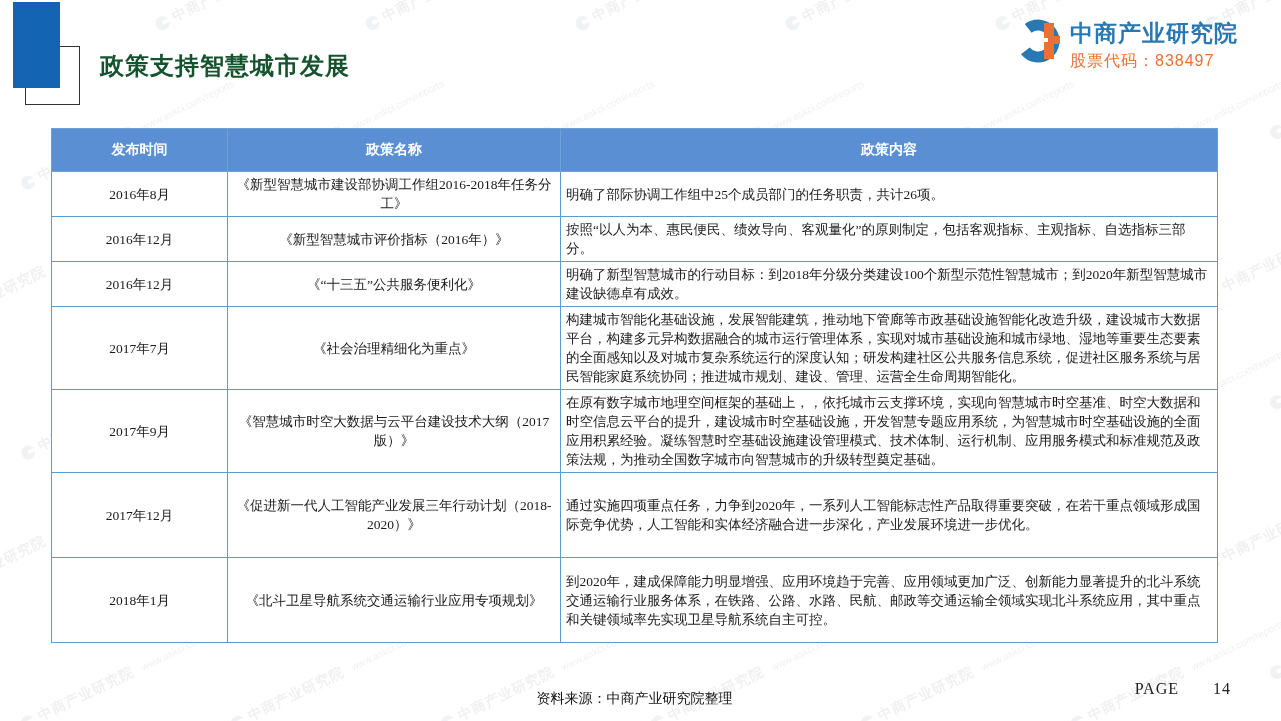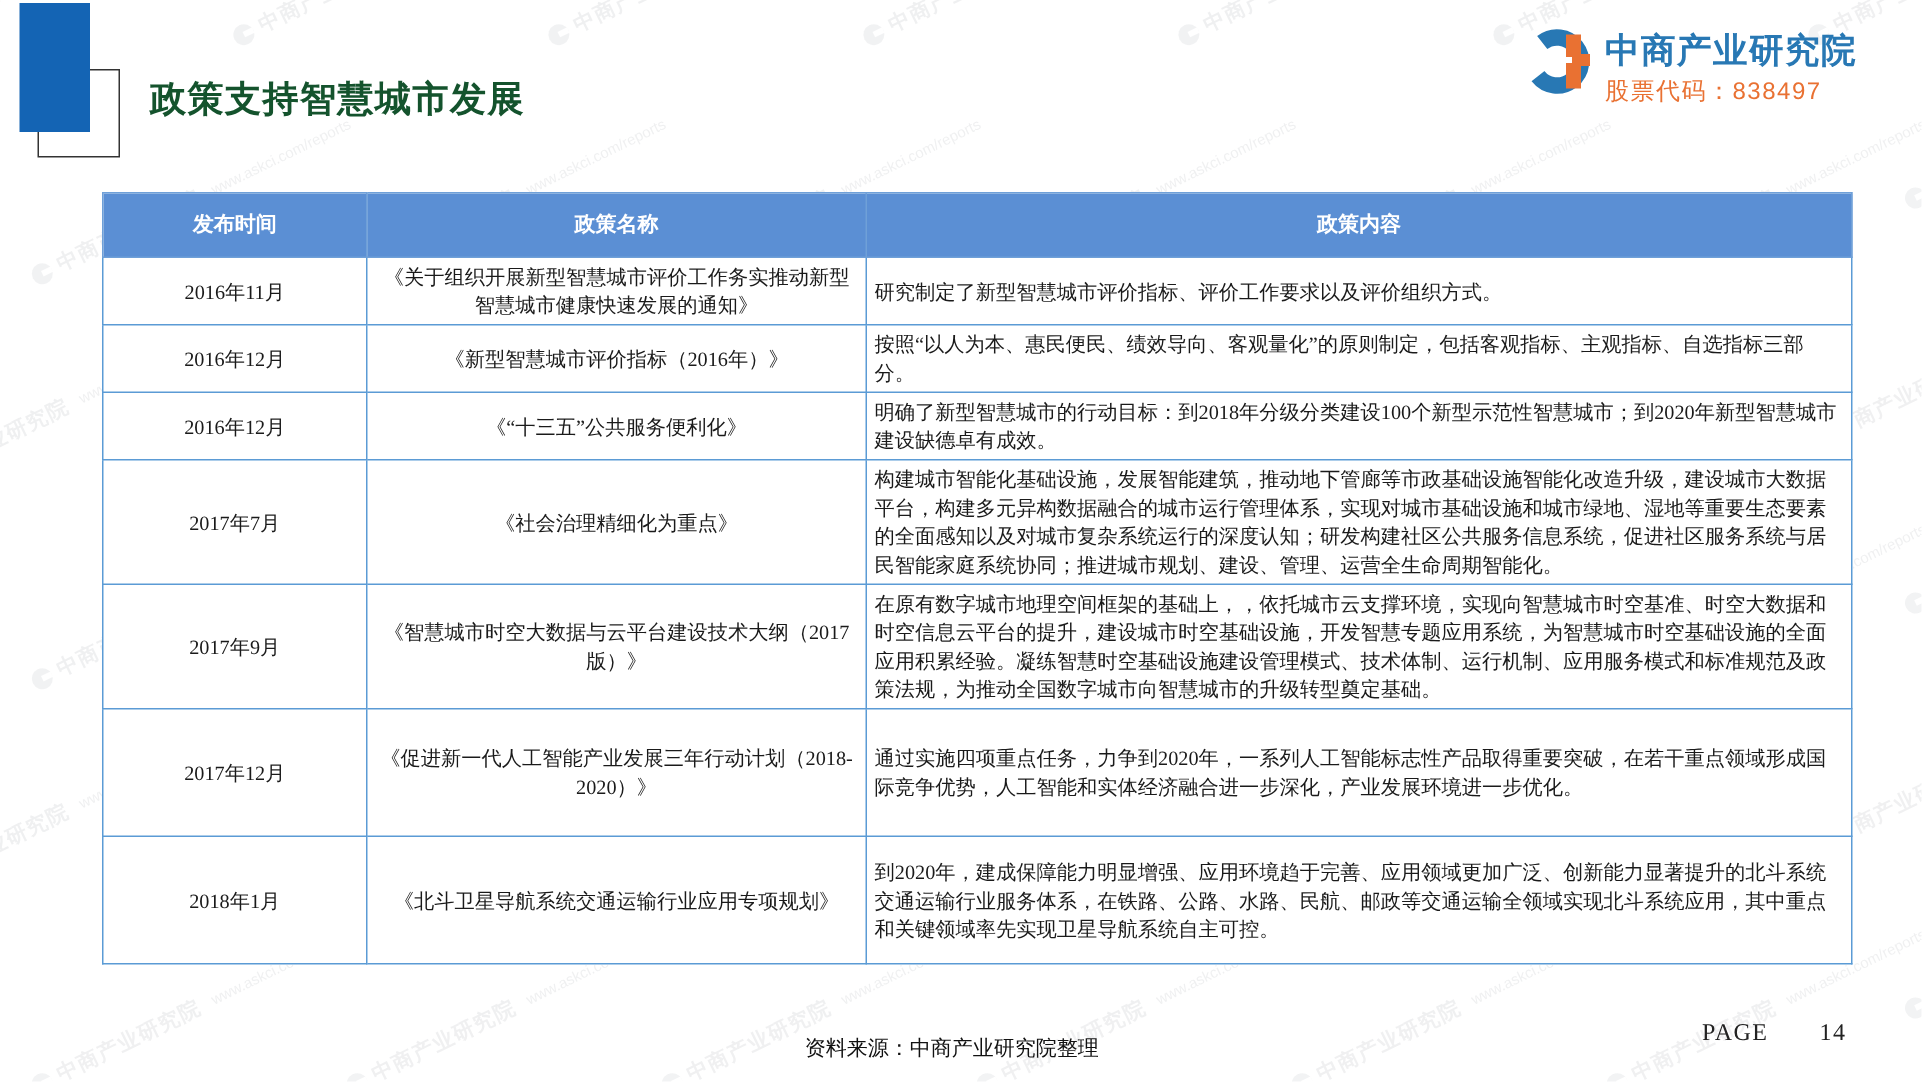--- a/index.html
+++ b/index.html
@@ -20,21 +20,21 @@
   .deco-blue{position:absolute;left:13px;top:2px;width:47px;height:86px;background:#1464B4;z-index:2;}
   
   .page-title{position:absolute;left:100px;top:50px;margin:0;z-index:3;
     font-size:24px;font-weight:bold;color:#14532d;letter-spacing:1px;}
   
   .logo{position:absolute;left:1018px;top:18px;display:flex;align-items:flex-start;gap:8px;z-index:3;}
   .logo-texts{display:flex;flex-direction:column;}
   .logo-name{font-size:23px;font-weight:bold;color:#2878B4;letter-spacing:1px;font-family:"Liberation Sans",sans-serif;}
   .logo-stock{font-size:16px;font-weight:normal;color:#E97132;letter-spacing:1px;margin-top:2px;font-family:"Liberation Sans",sans-serif;}
   
-  table.policy{position:absolute;left:68px;top:128px;width:1157px;z-index:2;
+  table.policy{position:absolute;left:51px;top:128px;width:1157px;z-index:2;
     border-collapse:collapse;table-layout:fixed;background:#fff;}
   table.policy th{
     background:#5B8FD4;color:#ffffff;font-weight:bold;font-size:14px;height:40px;
     border:1px solid #6FA0D8;text-align:center;font-family:"Liberation Sans",sans-serif;}
   table.policy td{
     border:1px solid #5B9BD5;font-size:13.5px;line-height:19px;padding:3px 5px;
     vertical-align:middle;background:#ffffff;}
   td.c-date{width:173px;text-align:center;}
   td.c-name{width:330px;text-align:center;}
   td.c-content{width:654px;text-align:left;}
@@ -269,26 +269,26 @@
 <table class="policy">
   <thead>
     <tr>
       <th style="width:173px">发布时间</th>
       <th style="width:330px">政策名称</th>
       <th style="width:654px">政策内容</th>
     </tr>
   </thead>
   <tbody>
 
-
-  <tr>
-    <td class="c-date">2016年11月</td>
-    <td class="c-name">《关于组织开展新型智慧城市评价工作务实推动新型智慧城市健康快速发展的通知》</td>
-    <td class="c-content">研究制定了新型智慧城市评价指标、评价工作要求以及评价组织方式。</td>
-  </tr>
+  <tr>
+    <td class="c-date">2016年8月</td>
+    <td class="c-name">《新型智慧城市建设部协调工作组2016-2018年任务分工》</td>
+    <td class="c-content">明确了部际协调工作组中25个成员部门的任务职责，共计26项。</td>
+  </tr>
+
 
   <tr>
     <td class="c-date">2016年12月</td>
     <td class="c-name">《新型智慧城市评价指标（2016年）》</td>
     <td class="c-content">按照“以人为本、惠民便民、绩效导向、客观量化”的原则制定，包括客观指标、主观指标、自选指标三部分。</td>
   </tr>
 
   <tr>
     <td class="c-date">2016年12月</td>
     <td class="c-name">《“十三五”公共服务便利化》</td>

